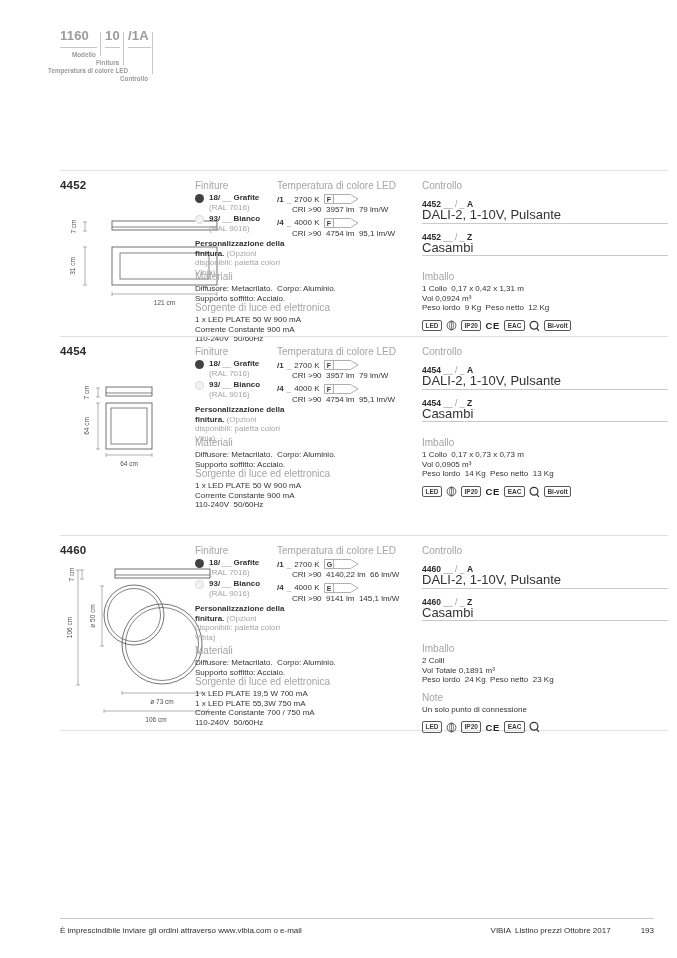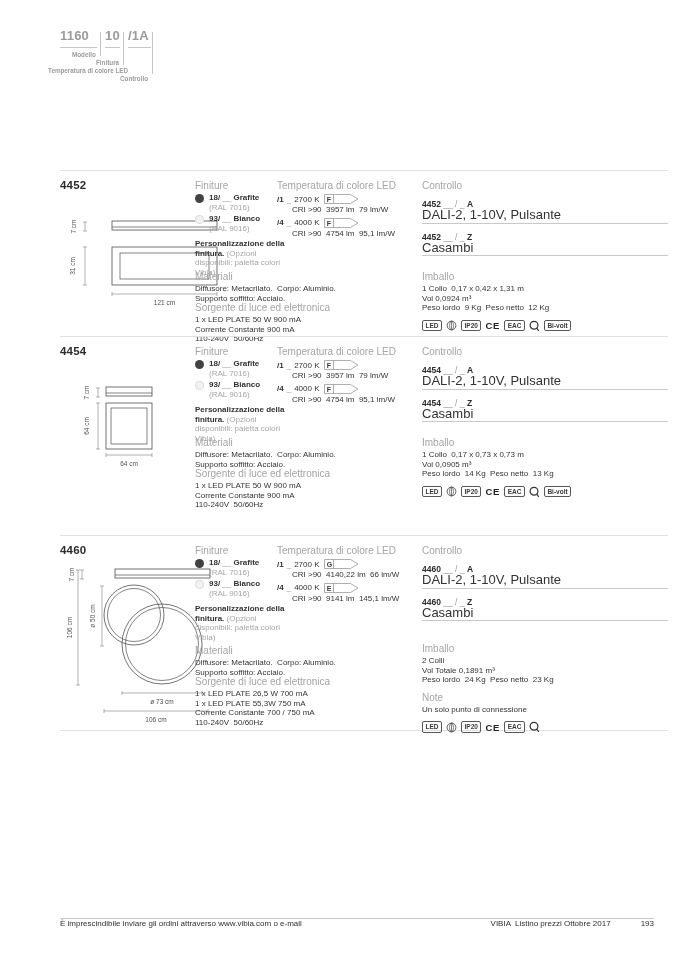--- a/index.html
+++ b/index.html
@@ -57,21 +57,21 @@
   .ce{font-size:9.5px;font-weight:bold;letter-spacing:.8px;color:#232325}
   .icn{display:block}
 
   .diag{position:absolute}
   #sec1 .diag{left:0;top:46px} #sec2 .diag{left:0;top:46px} #sec3 .diag{left:0;top:28px}
   .diag text{font-size:6.5px;fill:#4f4f51}
   .dln{stroke:#8f8f90;stroke-width:.7;fill:none}
   .shp{stroke:#4f4f51;stroke-width:.8;fill:none}
   .shp2{stroke:#4f4f51;stroke-width:.7;fill:none}
 
-  .footer{position:absolute;left:60px;top:918px;width:594px;border-top:1px solid #c9c9c9;display:flex;justify-content:space-between;font-size:8px;color:#2e2e30}
+  .footer{position:absolute;left:60px;top:918px;width:594px;border-top:1px solid #c9c9c9;padding-top:7px;display:flex;justify-content:space-between;font-size:8px;color:#2e2e30}
   .f-right{display:flex;gap:30px}
 </style>
 </head>
 <body>
 
 <div class="legend">
   <span class="lg-code" id="lgc0">1160</span>
   <span class="lg-code" id="lgc1">10</span>
   <span class="lg-code" id="lgc2">/1A</span>
   <span class="lg-vline" id="lgv0"></span>
@@ -434,21 +434,21 @@
       </div>
       <div class="ctrl-desc">Casambi</div>
     </div>
   </div>
 
   <div class="blk-mat">
     <div class="h-gray">Materiali</div>
     <div class="t pre">Diffusore: Metacrilato.  Corpo: Aluminio.</div>
     <div class="t">Supporto soffitto: Acciaio.</div>
     <div class="h-gray mt">Sorgente di luce ed elettronica</div>
-    <div class="t pre">1 x LED PLATE 26,5 W 700 mA</div>
+    <div class="t pre">1 x LED PLATE 19,5 W 700 mA</div>
     <div class="t pre">1 x LED PLATE 55,3W 750 mA</div>
     <div class="t pre">Corrente Constante 700 / 750 mA</div>
     <div class="t pre">110-240V  50/60Hz</div>
   </div>
 
   <div class="blk-imb">
     <div class="h-gray">Imballo</div>
     <div class="t pre">2 Colli</div>
     <div class="t pre">Vol Totale 0,1891 m³</div>
     <div class="t pre">Peso lordo  24 Kg  Peso netto  23 Kg</div>

